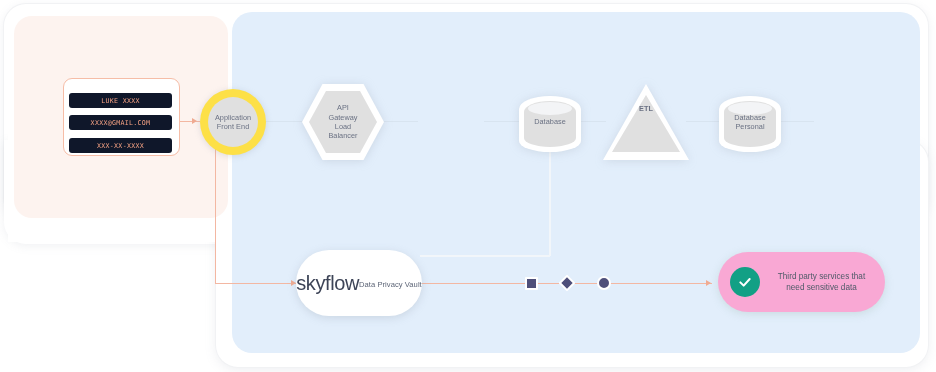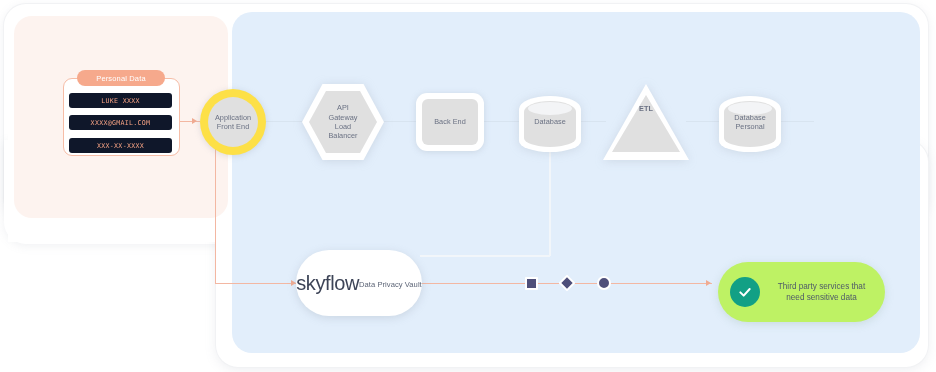--- a/index.html
+++ b/index.html
@@ -163,23 +163,23 @@
     display:flex;flex-direction:row;align-items:center;justify-content:center;
   }
   .vault-logo{
     color:#3d4457;font-size:20px;letter-spacing:-.4px;line-height:22px;font-weight:400;
   }
   .vault-sub{color:#5d6577;font-size:7.6px;margin-top:3px;letter-spacing:.05px;}
 
   
   .third{
     position:absolute;left:718px;top:252px;width:167px;height:60px;
-    border-radius:30px;background:#bef264;
+    border-radius:30px;background:#f9a8d4;
     box-shadow:0 2px 9px rgba(150,180,170,.30);
-    display:flex;align-items:center;margin-top:10px;
+    display:flex;align-items:center;
   }
   .third-check{
     position:absolute;left:12px;top:15px;width:30px;height:30px;border-radius:50%;
     background:#12a085;display:flex;align-items:center;justify-content:center;
   }
   .third-text{
     position:absolute;left:50px;top:0;right:10px;height:100%;
     display:flex;flex-direction:column;align-items:center;justify-content:center;
     color:#4f5a68;font-size:8.2px;line-height:11.5px;text-align:center;
   }
@@ -225,21 +225,20 @@
   <div class="arrow-head" style="left:192px;top:118px;"></div>
 
   <div class="ln-pink" style="left:215px;top:140px;width:1px;height:143px;"></div>
   <div class="ln-pink" style="left:215px;top:283px;width:84px;height:1px;"></div>
   <div class="arrow-head" style="left:291px;top:280px;"></div>
 
   <div class="ln-pink" style="left:422px;top:283px;width:290px;height:1px;"></div>
   <div class="arrow-head" style="left:706px;top:280px;"></div>
 
   <div class="pd-card"></div>
-  <div class="pd-pill">Personal Data</div>
   <div class="pd-row r0">LUKE  XXXX</div>
   <div class="pd-row r2">XXX-XX-XXXX</div>
   <div class="pd-row r1">XXXX@GMAIL.COM</div>
 
   <div class="n-circle">
     <div class="inner"></div>
     <div class="node-label">
       <span>Application</span>
       <span>Front End</span>
     </div>
@@ -249,26 +248,20 @@
     <div class="hex-shape"></div>
     <div class="hex-inner"></div>
     <div class="node-label">
       <span>API</span>
       <span>Gateway</span>
       <span>Load</span>
       <span>Balancer</span>
     </div>
   </div>
 
-  <div class="n-box">
-    <div class="inner"></div>
-    <div class="node-label">
-      <span>Back End</span>
-    </div>
-  </div>
 
   <div class="n-cyl db">
     <div class="cyl-body"></div>
     <div class="cyl-inner"></div>
     <div class="cyl-top"></div>
     <div class="node-label">
       <span>Database</span>
     </div>
   </div>
 

